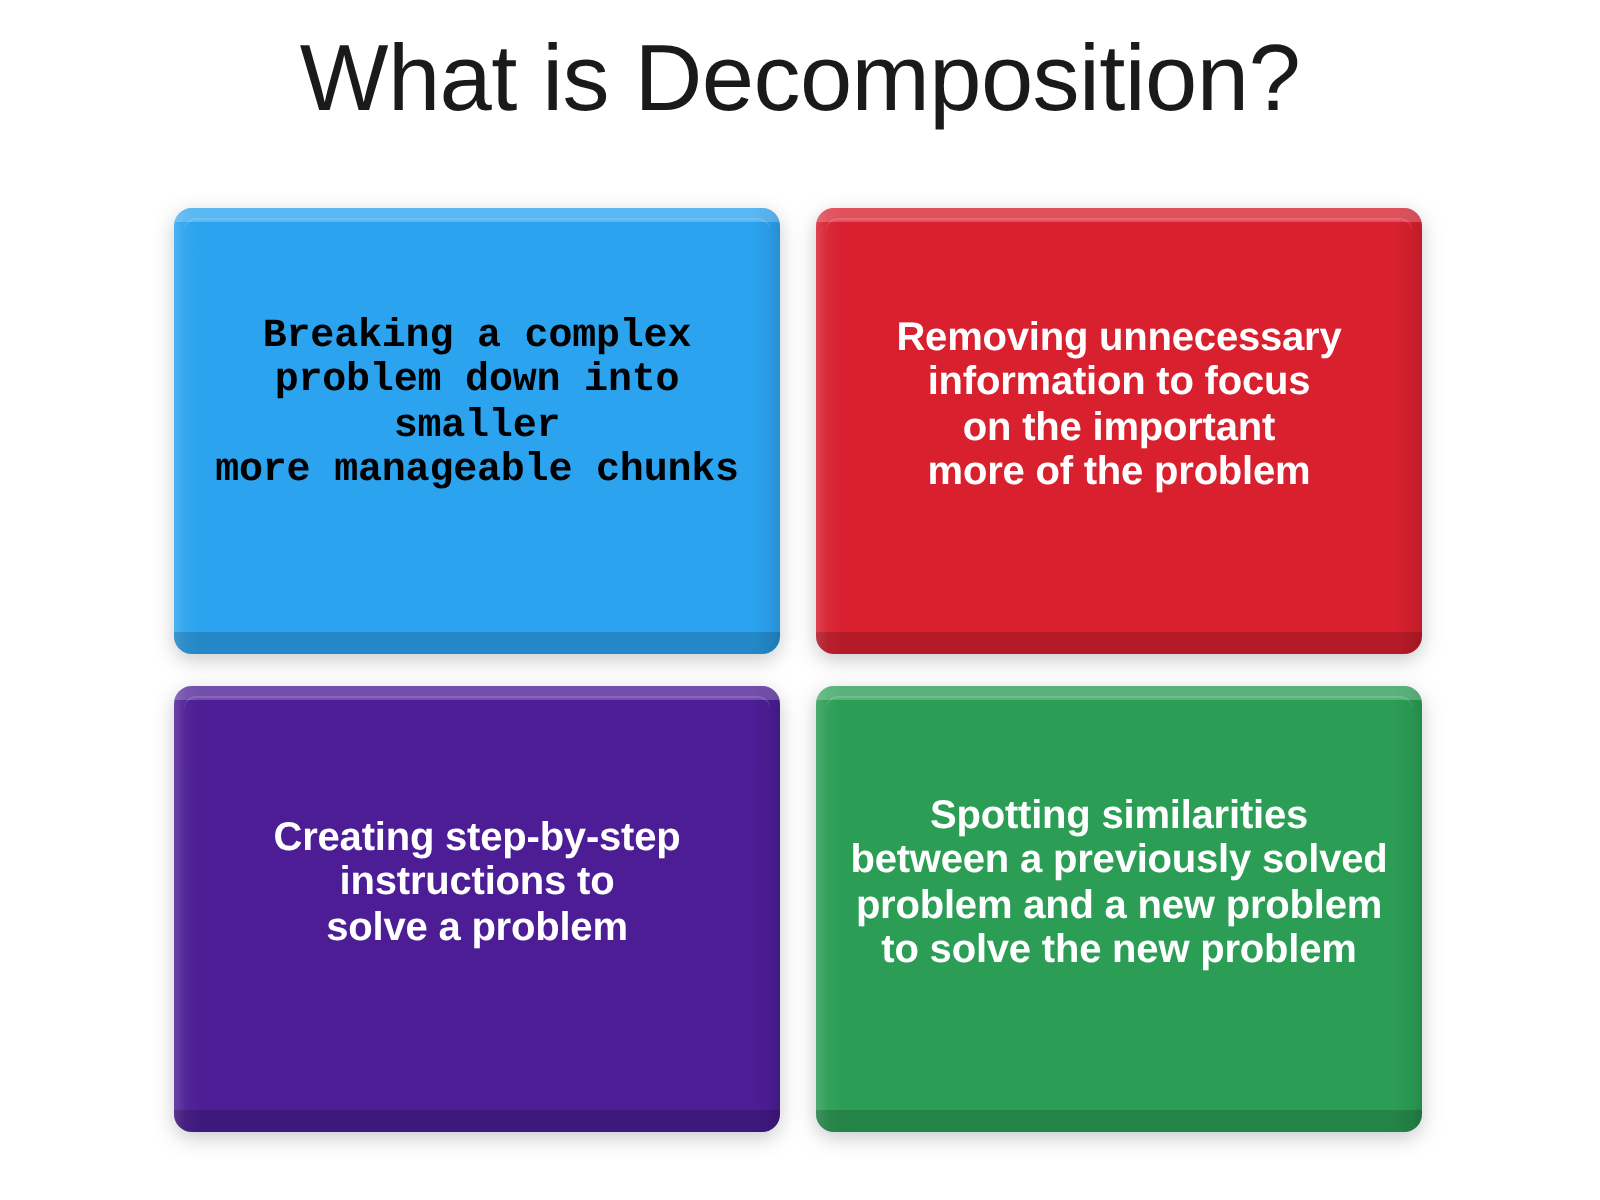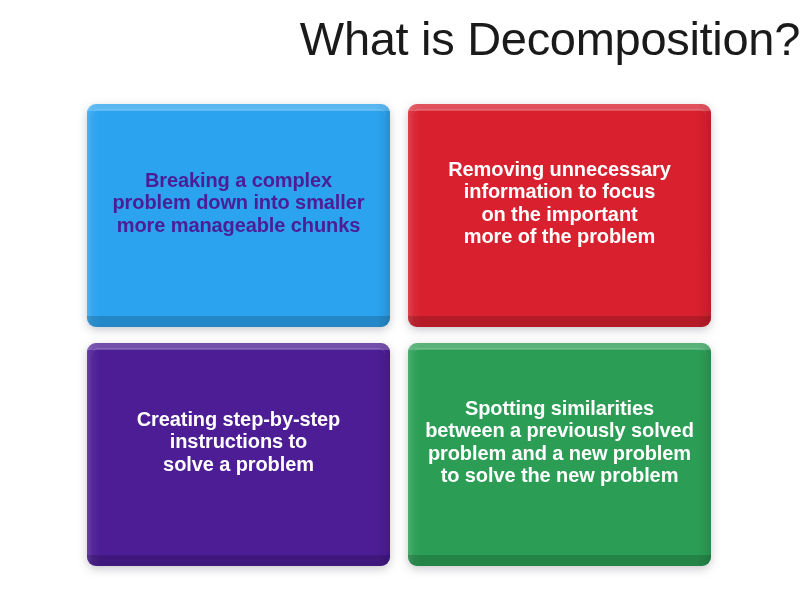--- a/index.html
+++ b/index.html
@@ -20,21 +20,21 @@
     position: absolute;
     inset: 0;
   }
 
   
   #page-title {
     position: absolute;
     left: 0;
     top: 12px;
     width: 800px;
-    text-align: right;
+    text-align: center;
     font-size: 47px;
     font-weight: 300;
     letter-spacing: -0.3px;
     color: #1a1a1a;
     line-height: 1.15;
     white-space: nowrap;
   }
 
   
   #answer-grid {
@@ -136,21 +136,21 @@
 
   <div id="page-title" style="color: rgb(26, 26, 26);">What is Decomposition?</div>
 
   <div id="answer-grid">
 
     <div class="answer-card col-left row-top" style="background-color: rgb(43, 163, 239);">
       <div class="bevel-sides"></div>
       <div class="bevel-top"></div>
       <div class="bevel-bottom"></div>
       <div class="face-inset"></div>
-      <div class="answer-text" style="color: #4c1d95;">Breaking a complex
+      <div class="answer-text" style="color: #000000; font-family: Liberation Mono, monospace;">Breaking a complex
 problem down into smaller
 more manageable chunks</div>
     </div>
 
     <div class="answer-card col-right row-top" style="background-color: rgb(216, 32, 47);">
       <div class="bevel-sides"></div>
       <div class="bevel-top"></div>
       <div class="bevel-bottom"></div>
       <div class="face-inset"></div>
       <div class="answer-text" style="color: rgb(255, 255, 255);">Removing unnecessary

